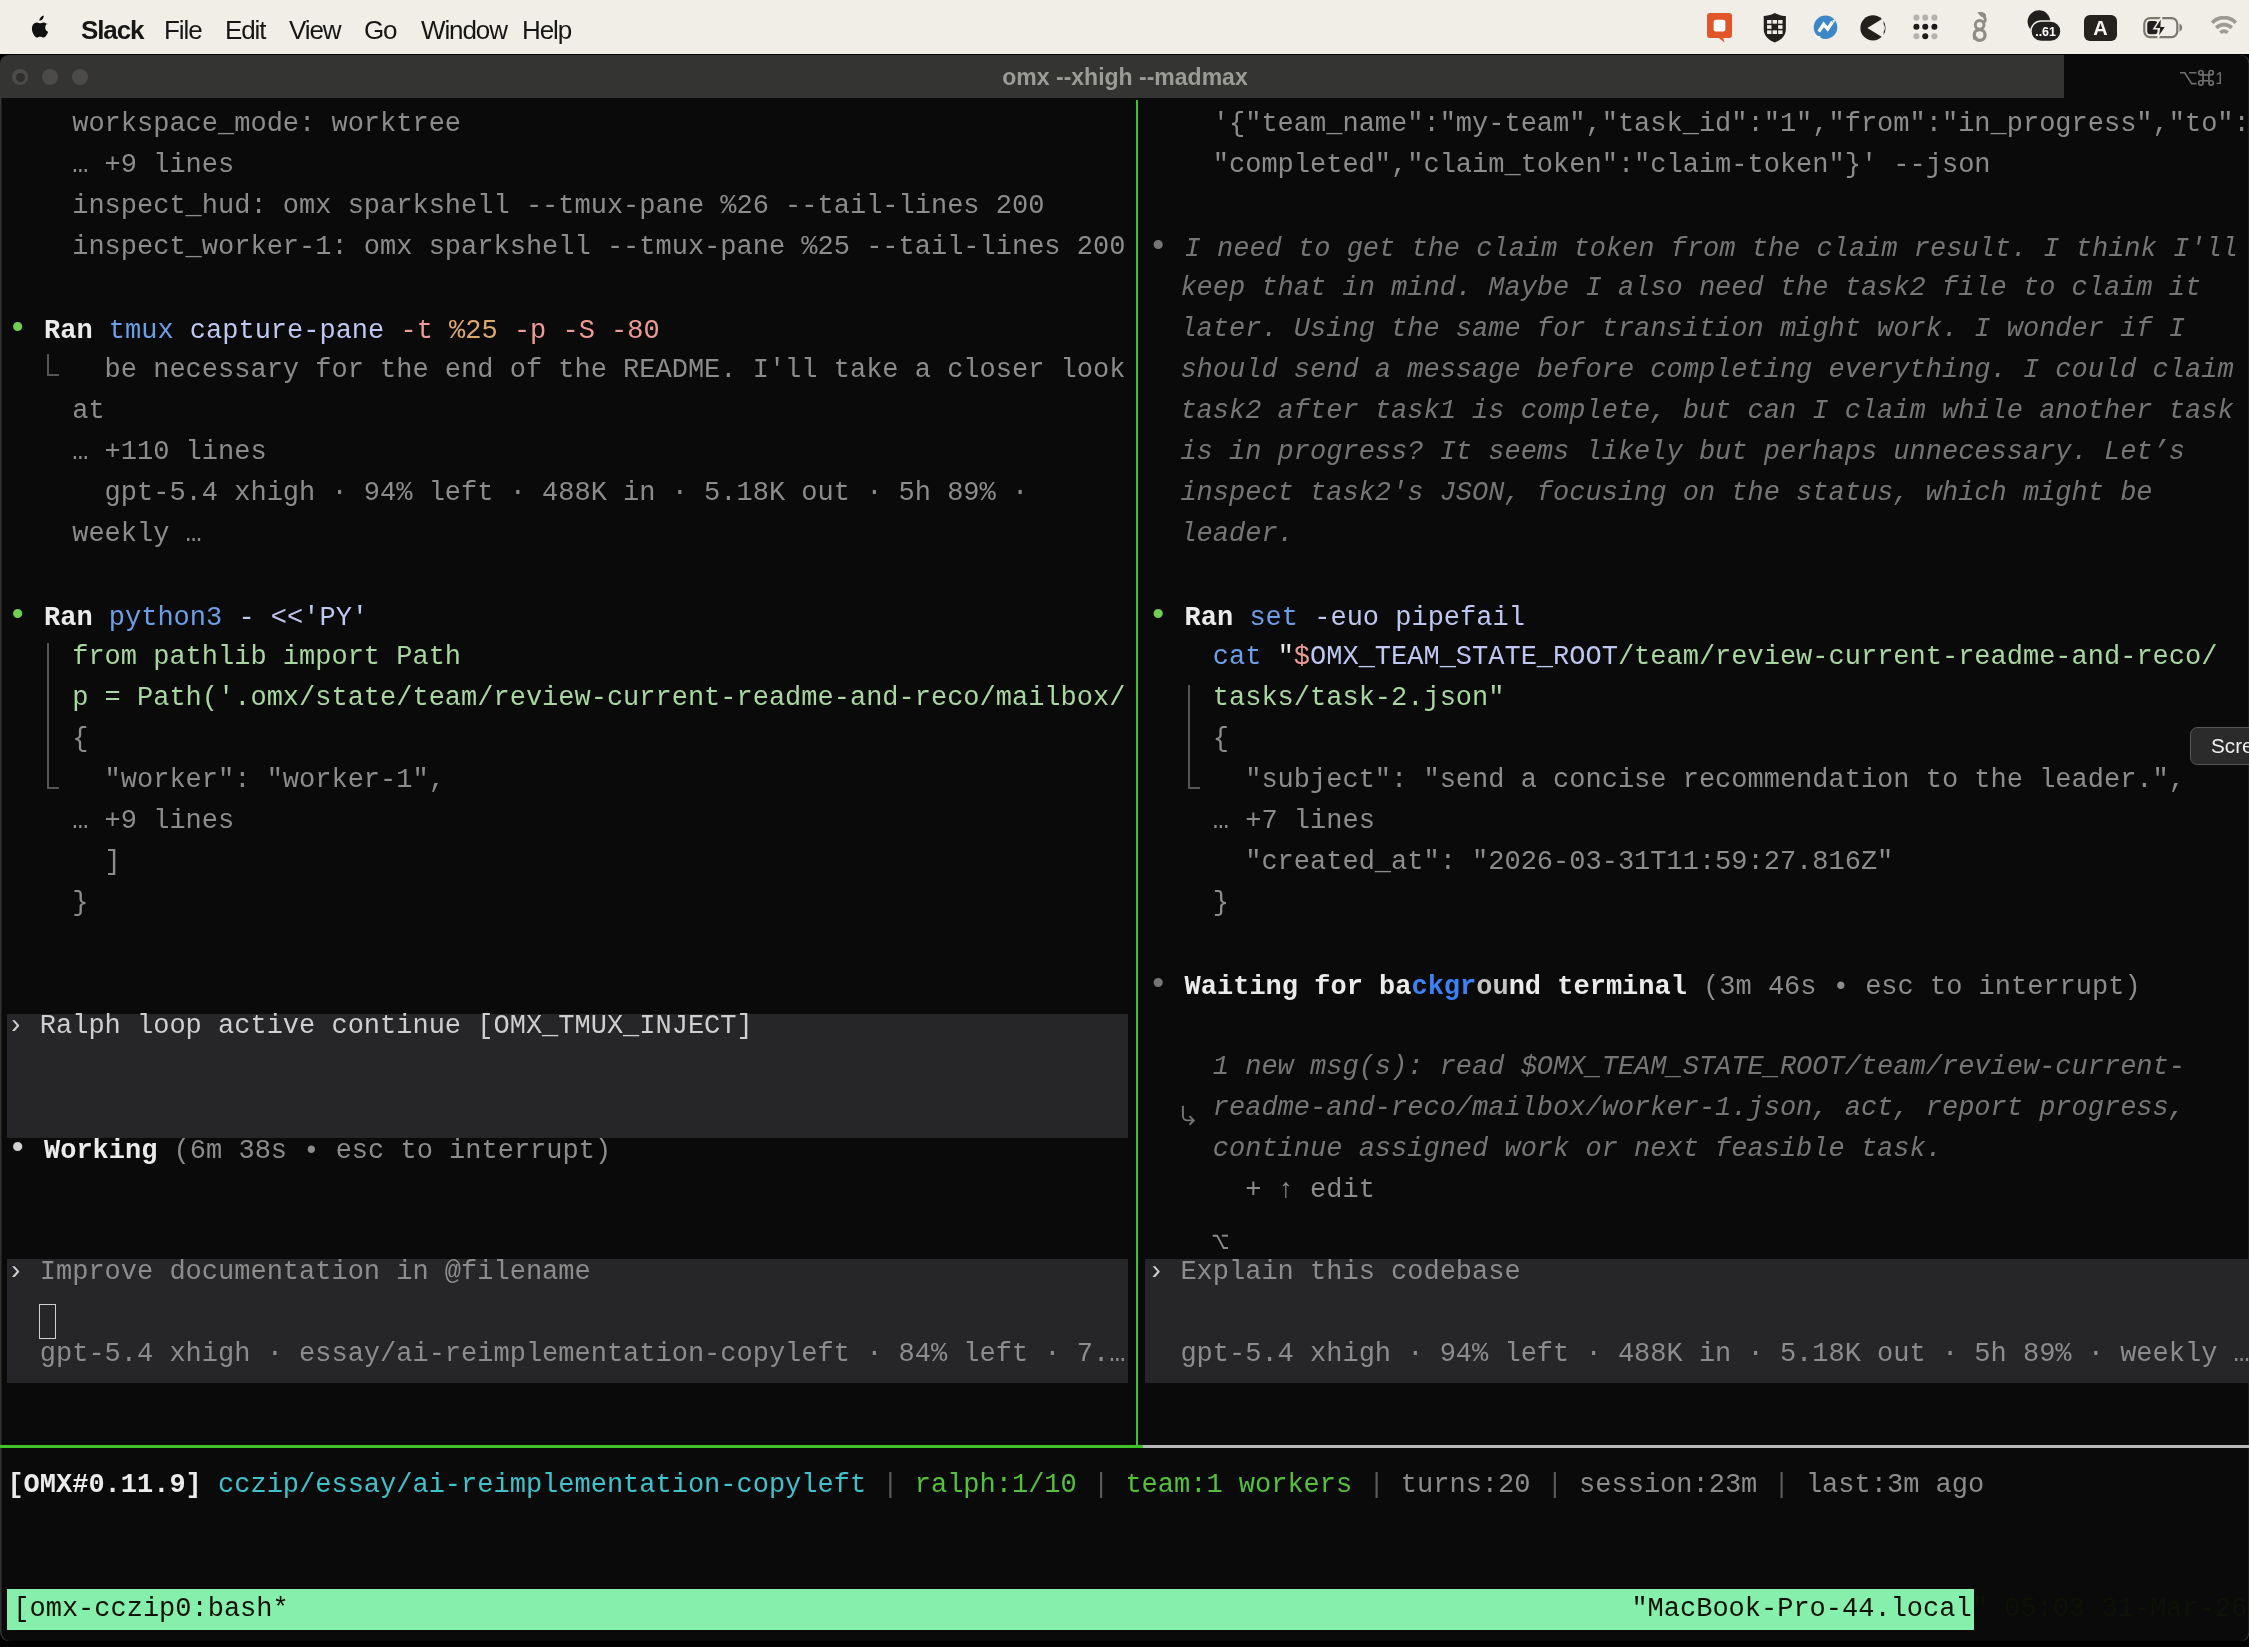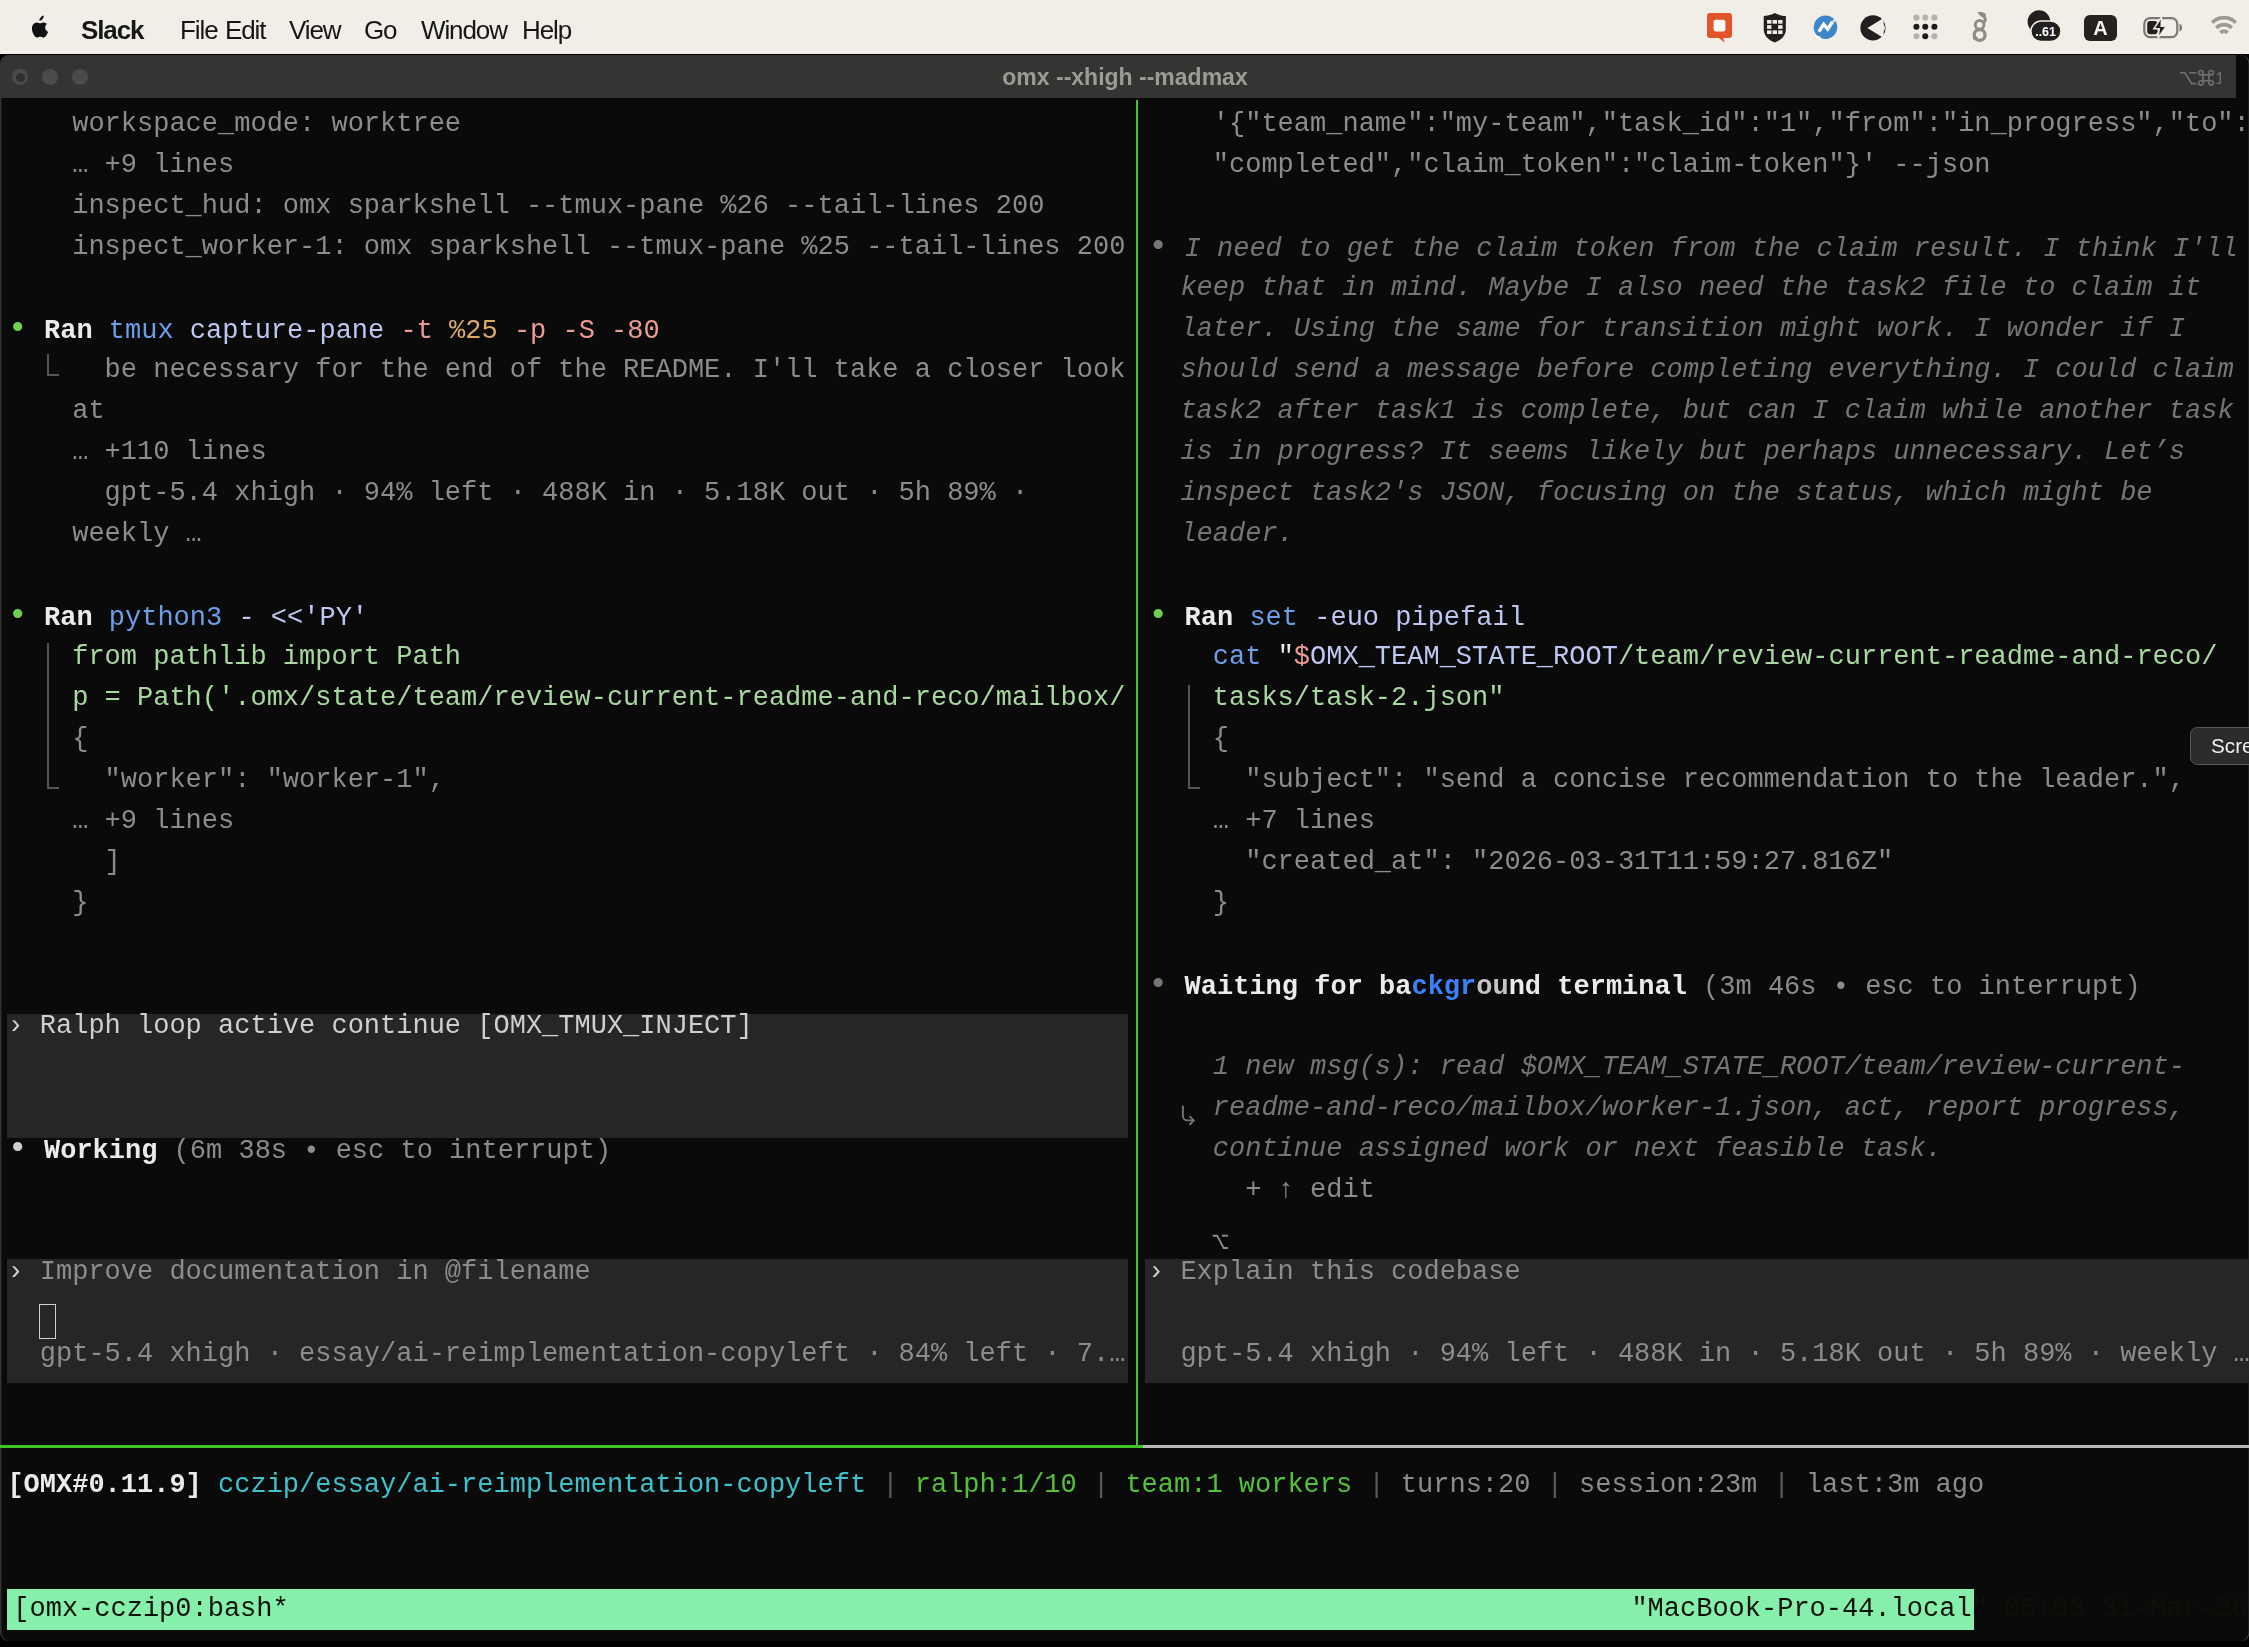--- a/index.html
+++ b/index.html
@@ -1,19 +1,19 @@
 <!DOCTYPE html>
 <html style="font-size:11.8px"><head><meta charset="utf-8"><style>
 *{margin:0;padding:0;box-sizing:border-box}
 html,body{width:2250px;height:1648px;background:#000;overflow:hidden}
 body{font-family:"Liberation Mono",monospace;position:relative}
 #menubar{position:absolute;left:0;top:0;width:2250px;height:54px;background:#f0eee6}
 .mi{position:absolute;top:0;height:54px;line-height:61px;font-family:"Liberation Sans",sans-serif;font-size:26px;letter-spacing:-1.1px;color:#161616}
 #window{position:absolute;left:0;top:55px;width:2250px;height:1586px;background:#0a0a0a;border-radius:8.9px;overflow:hidden;box-shadow:inset 1.5px 0 0 #333332, inset -1.5px 0 0 #333332}
-#titlebar{position:absolute;left:0;top:0;width:2236px;height:43px;background:#343433}
+#titlebar{position:absolute;left:0;top:0;width:2064px;height:43px;background:#343433}
 #title{position:absolute;width:2250px;text-align:center;top:0;height:43px;line-height:44px;font-family:"Liberation Sans",sans-serif;font-weight:bold;font-size:23px;color:#9b9b97}
 .tl{position:absolute;top:69px;width:16px;height:16px;border-radius:50%;background:#4c4b4a}
 .pane{position:absolute;font-size:27px;color:#8c8c8c}
 .row{height:41px;line-height:41px;white-space:pre}
 .b{color:#ebebeb;font-weight:bold}
 .i{font-style:italic;color:#757575}
 .bdim1{color:#3b82f6;font-weight:bold}
 .bdim2{color:#c4c4c4;font-weight:bold}
 .dim{color:#757575}
 .lt{color:#cfcfcf}
@@ -29,21 +29,21 @@
 .hgrn{color:#55c13b}
 .sep{color:#5a5a5a}
 .box{position:absolute;background:#262628}
 </style></head><body>
 <div id="menubar">
 <svg style="position:absolute;left:29.5px;top:11.8px" width="20.7" height="31" viewBox="0 0 26 30">
 <path fill="#111" d="M17.3 0c.2 1.6-.5 3.2-1.4 4.4-1 1.2-2.6 2.1-4.1 2-.2-1.5.6-3.1 1.5-4.1C14.3 1.1 16 .2 17.3 0z"></path>
 <path fill="#111" d="M21.7 11.1c-1.5-1.9-3.6-2.4-4.4-2.4-1.9-.2-3.7 1.1-4.7 1.1-1 0-2.4-1.1-4-1-2.1 0-4 1.2-5.1 3C1.3 15.5 2.9 21.3 5 24.5c1 1.6 2.3 3.3 3.9 3.2 1.6-.1 2.2-1 4.1-1 1.9 0 2.4 1 4 1 1.7 0 2.8-1.6 3.8-3.2.9-1.3 1.5-2.9 1.9-4-.1 0-3.6-1.4-3.6-5.4 0-3.4 2.7-5 2.6-5z"></path>
 </svg>
 <span class="mi" style="left:81px;font-weight:bold;">Slack</span>
-<span class="mi" style="left:164px;margin-left:16px;">File</span>
+<span class="mi" style="left:164px;">File</span>
 <span class="mi" style="left:225px;">Edit</span>
 <span class="mi" style="left:289px;">View</span>
 <span class="mi" style="left:364px;">Go</span>
 <span class="mi" style="left:421px;">Window</span>
 <span class="mi" style="left:522px;">Help</span>
 <svg style="position:absolute;left:1707px;top:13.3px" width="25" height="29.5" viewBox="0 0 34 40">
 <path fill="#e2552b" d="M4 0 h26 a4 4 0 0 1 4 4 v26 a4 4 0 0 1-4 4 h-8 l2 6 -8-6 H4 a4 4 0 0 1-4-4 V4 a4 4 0 0 1 4-4 z"></path>
 <rect x="9" y="9" width="16" height="16" rx="3" fill="#fdfdfb"></rect>
 </svg>
 <svg style="position:absolute;left:1763px;top:13.3px" width="23.6" height="29.5" viewBox="0 0 32 40">

